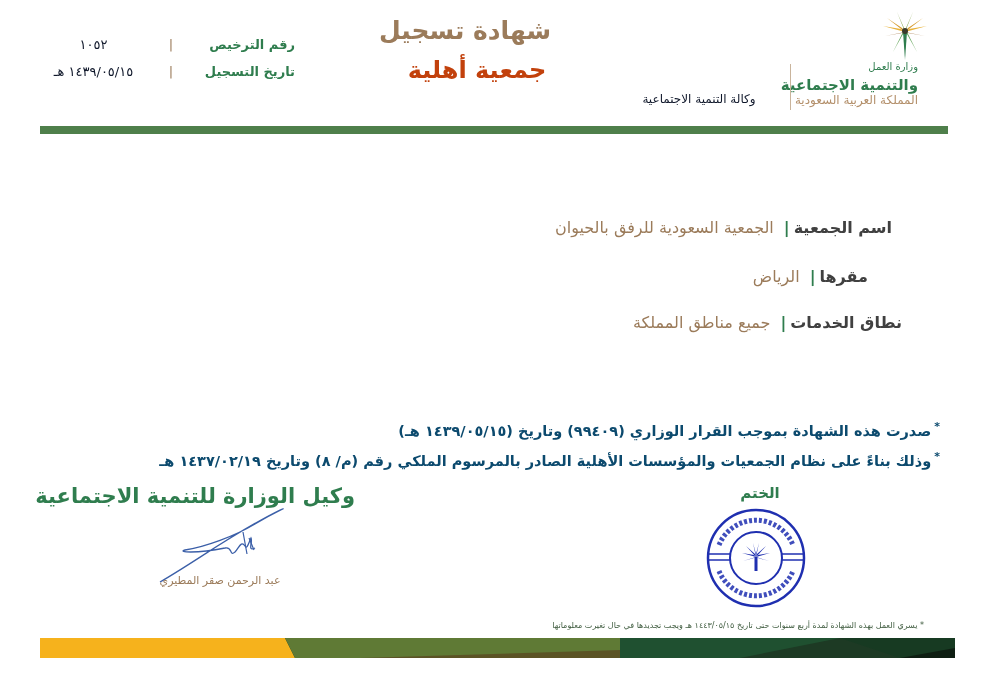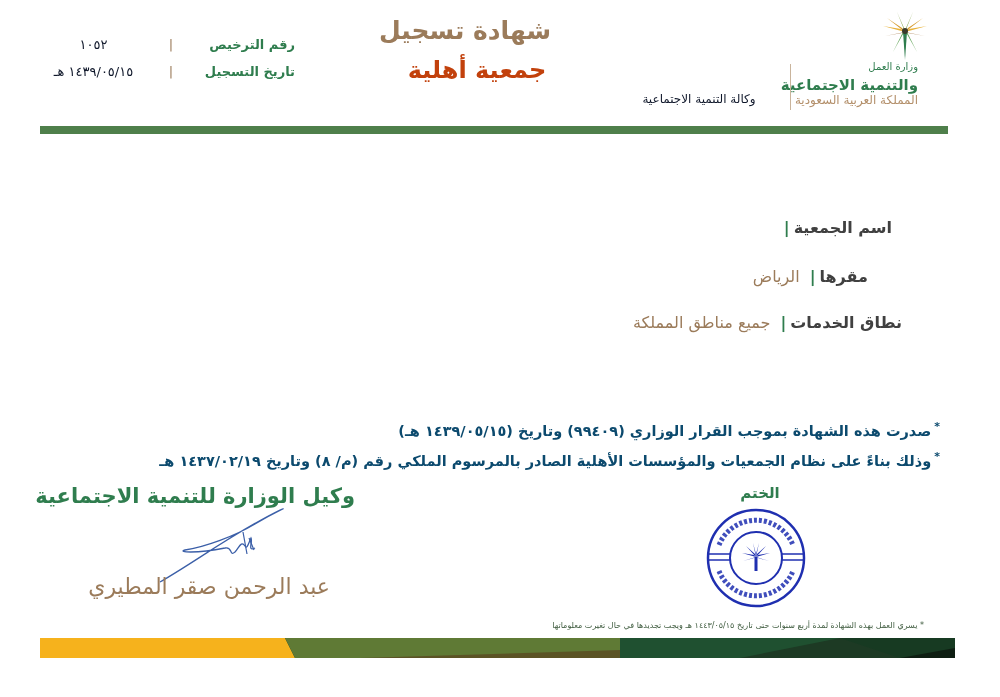--- a/index.html
+++ b/index.html
@@ -31,21 +31,21 @@
     .field .flabel { color: #404040; font-weight: bold; }
     .field .fsep { color: #2f7d4e; margin: 0 4px 0 10px; font-weight: bold; }
     .field .fval { color: #9b7b5a; }
 
     
     .note { right: 60px; font-size: 14.5px; color: #0c4a6e; white-space: nowrap; font-weight: bold; }
     .note .star { font-size: 11px; vertical-align: super; margin-left: 3px; }
 
     .signer-title { left: 95px; top: 484px; width: 260px; text-align: center; font-size: 21px; color: #2f7d4e; font-weight: bold; white-space: nowrap; }
     .signature { left: 155px; top: 502px; width: 140px; height: 85px; }
-    .signer-name { left: 110px; top: 574px; width: 220px; text-align: center; font-size: 22px; color: #9b7b5a; white-space: nowrap; }
+    .signer-name { left: 110px; top: 574px; width: 220px; text-align: center; font-size: 11px; color: #9b7b5a; white-space: nowrap; }
 
     .seal-label { left: 710px; top: 484px; width: 100px; text-align: center; font-size: 15px; color: #2f7d4e; font-weight: bold; }
     .seal { left: 705px; top: 507px; width: 102px; height: 102px; }
 
     .validity { right: 76px; top: 621px; font-size: 8px; color: #3d5a3d; white-space: nowrap; }
 
     .bottom-band { left: 40px; top: 638px; width: 915px; height: 20px; }
   </style>
 </head>
 <body>
@@ -88,20 +88,21 @@
   <span class="label">تاريخ التسجيل</span>
   <span class="sep">|</span>
   <span class="val">١٤٣٩/٠٥/١٥ هـ</span>
 </div>
 
 <div class="abs top-bar"></div>
 
 <div class="abs field" style="top:213px;">
   <span class="flabel">اسم الجمعية</span>
   <span class="fsep">|</span>
+  <span class="fval">الجمعية السعودية للرفق بالحيوان</span>
 </div>
 <div class="abs field" style="top:262px; right:132px;">
   <span class="flabel">مقرها</span>
   <span class="fsep">|</span>
   <span class="fval">الرياض</span>
 </div>
 <div class="abs field" style="top:308px; right:98px;">
   <span class="flabel">نطاق الخدمات</span>
   <span class="fsep">|</span>
   <span class="fval">جميع مناطق المملكة</span>

